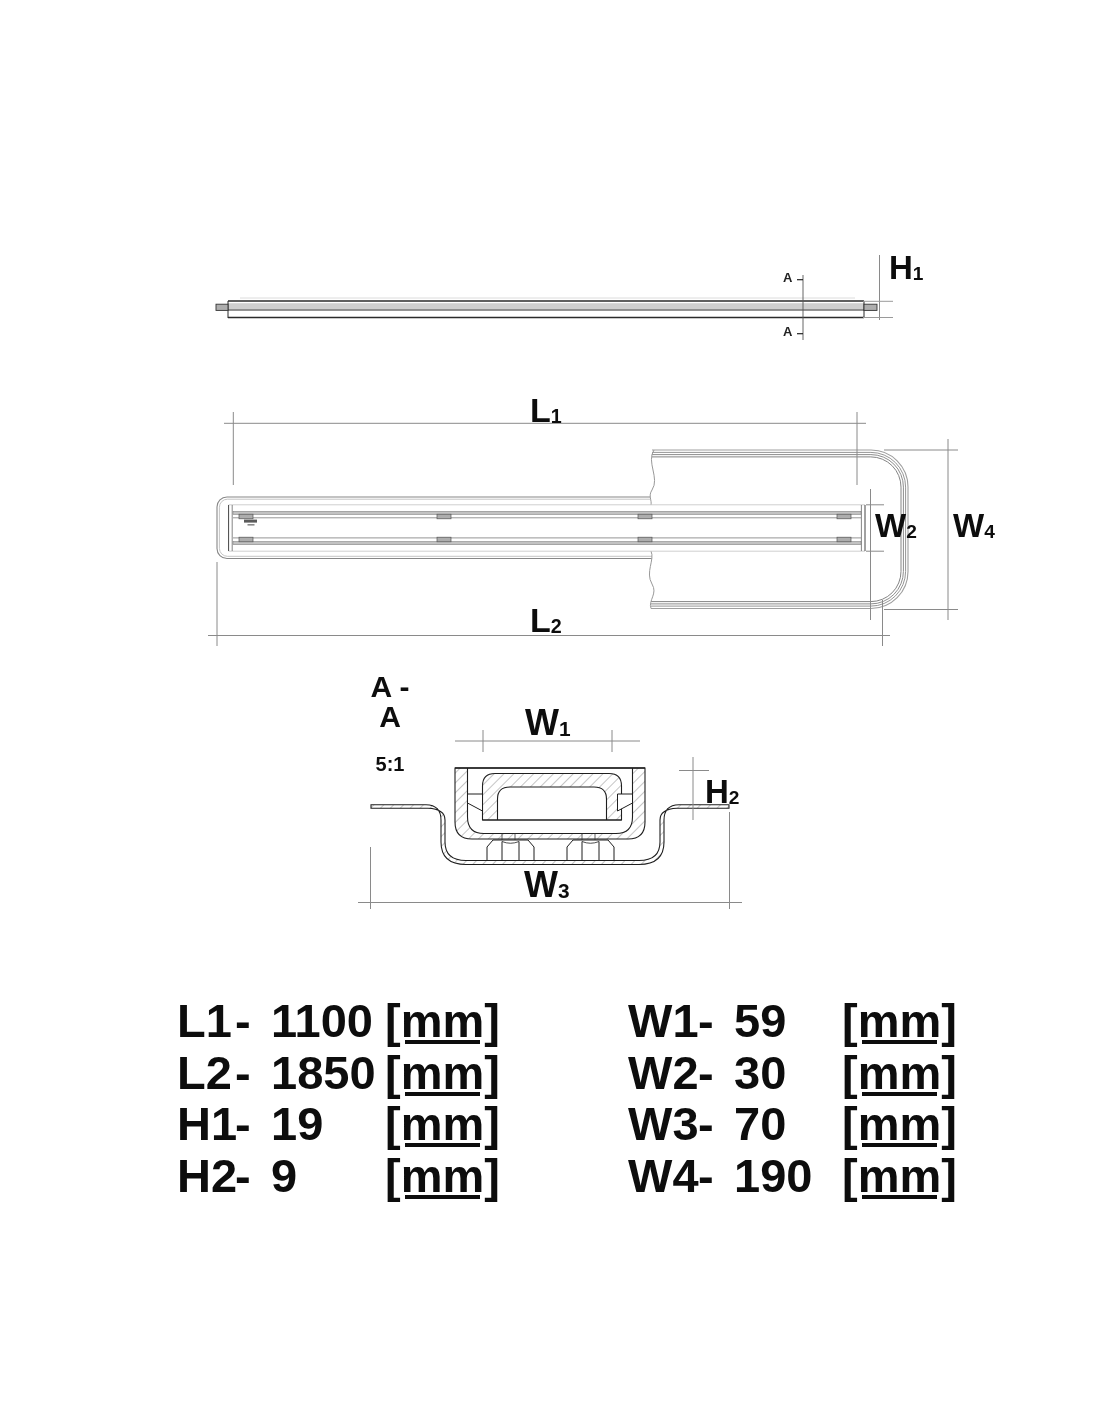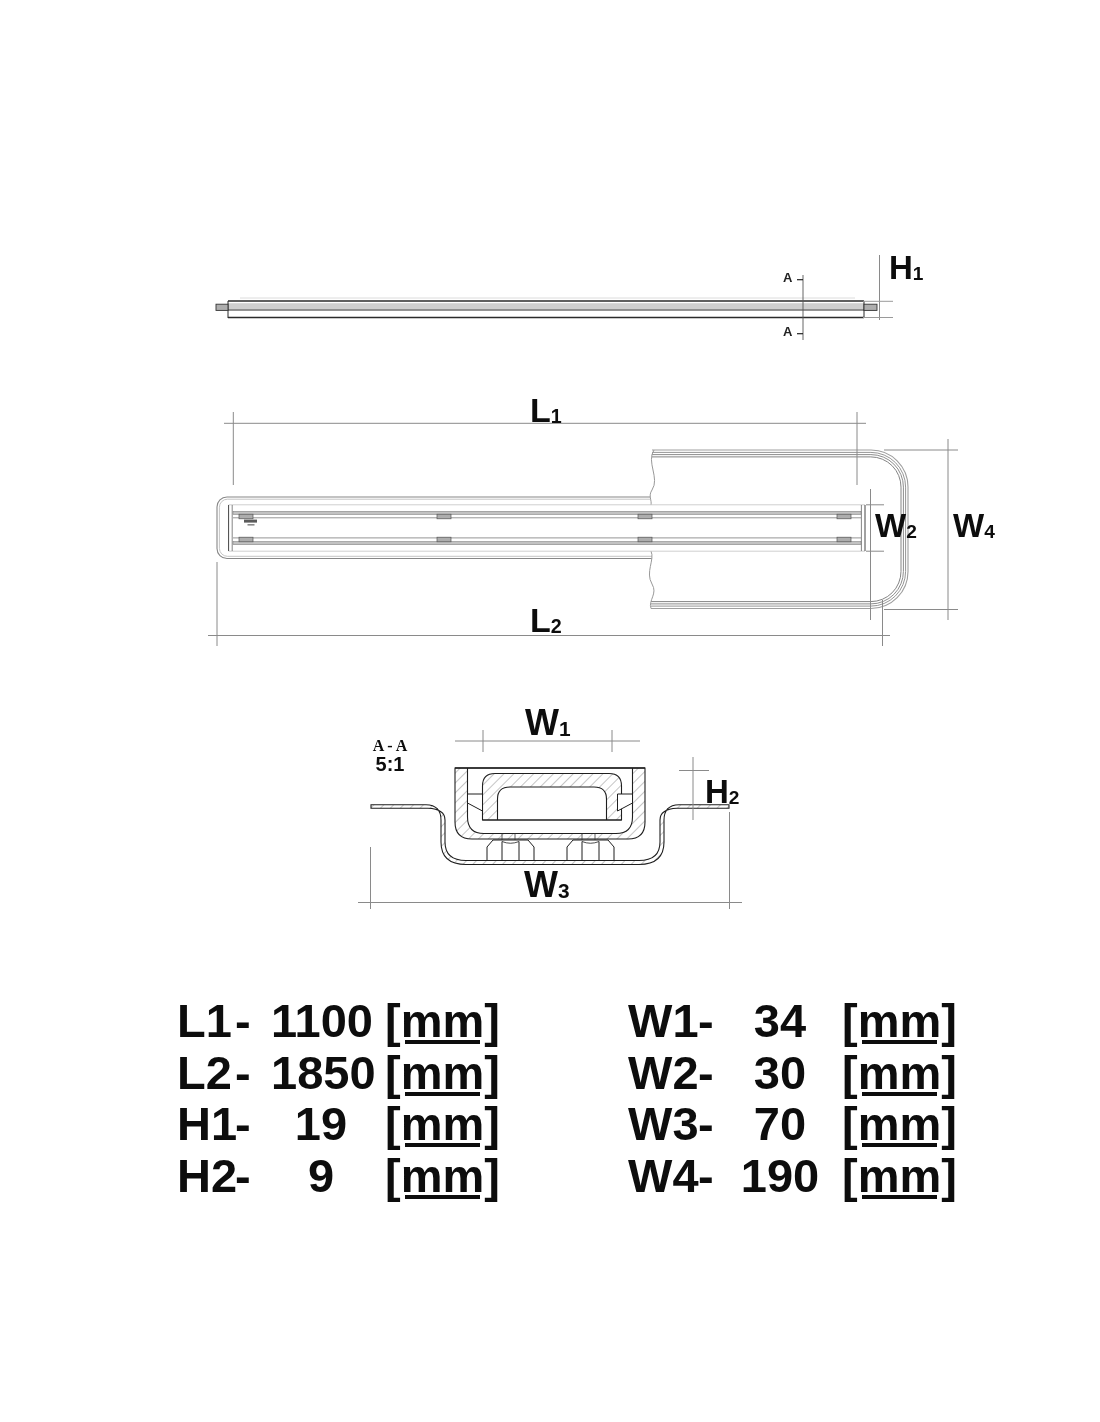--- a/index.html
+++ b/index.html
@@ -8,21 +8,21 @@
   #drawing{position:absolute;left:0;top:0;}
   .dim-label{position:absolute;font-weight:bold;color:#0d0d0d;line-height:1;white-space:nowrap;}
   .dim-label .sub{font-size:0.58em;line-height:1;position:relative;bottom:-0.04em;}
   .small-label{position:absolute;font-weight:bold;color:#222;line-height:1;}
   .sec-title{position:absolute;font-weight:bold;text-align:center;width:56px;line-height:1;}
   
   .dim-table{position:absolute;font-weight:bold;font-size:47px;}
   .dim-row{display:flex;align-items:baseline;height:51.5px;line-height:51.5px;}
   .dim-row .lbl{display:inline-block;text-align:left;}
   .dim-row .dash{display:inline-block;text-align:left;}
-  .dim-row .val{display:inline-block;text-align:center;}
+  .dim-row .val{display:inline-block;text-align:left;}
   .dim-row .unit{display:inline-block;text-decoration:underline;}
   #table-left .lbl{width:58px;}  #table-left .dash{width:36px;} #table-left .val{width:100px;} #table-left .unit{margin-left:14px;}
   #table-right .lbl{width:70px;} #table-right .dash{width:36px;} #table-right .val{width:92px;} #table-right .unit{margin-left:16px;}
 </style>
 </head>
 <body>
 
 <div id="canvas">
 
 <svg id="drawing" width="1100" height="1422" viewBox="0 0 1100 1422">
@@ -194,21 +194,21 @@
 
   <div class="dim-label" style="left:530px;top:603px;font-size:34px;">
     <span>L</span><span class="sub">2</span></div>
 
   <div class="dim-label" style="left:875px;top:509px;font-size:33px;">
     <span>W</span><span class="sub">2</span></div>
 
   <div class="dim-label" style="left:953px;top:509px;font-size:33px;">
     <span>W</span><span class="sub">4</span></div>
 
-  <div class="sec-title" style="left:362px;top:738px;font-size:16px;font-family:Liberation Serif, serif;"><span>A - A</span></div>
+  <div class="sec-title" style="left:362px;top:672px;font-size:30px;"><span>A - A</span></div>
   <div class="sec-title" style="left:362px;top:754px;font-size:20px;"><span>5:1</span></div>
 
   <div class="dim-label" style="left:525px;top:705px;font-size:36px;">
     <span>W</span><span class="sub">1</span></div>
 
   <div class="dim-label" style="left:705px;top:775px;font-size:33px;">
     <span>H</span><span class="sub">2</span></div>
 
   <div class="dim-label" style="left:524px;top:867px;font-size:36px;">
     <span>W</span><span class="sub">3</span></div>
@@ -237,21 +237,21 @@
       <span class="dash">-</span>
       <span class="val">9</span>
       <span class="unit">[mm]</span>
     </div>
   </div>
 
   <div id="table-right" class="dim-table" style="left:628px;top:995px;">
     <div class="dim-row">
       <span class="lbl"><span>W</span><span class="sub">1</span></span>
       <span class="dash">-</span>
-      <span class="val">34</span>
+      <span class="val">59</span>
       <span class="unit">[mm]</span>
     </div>
     <div class="dim-row">
       <span class="lbl"><span>W</span><span class="sub">2</span></span>
       <span class="dash">-</span>
       <span class="val">30</span>
       <span class="unit">[mm]</span>
     </div>
     <div class="dim-row">
       <span class="lbl"><span>W</span><span class="sub">3</span></span>

